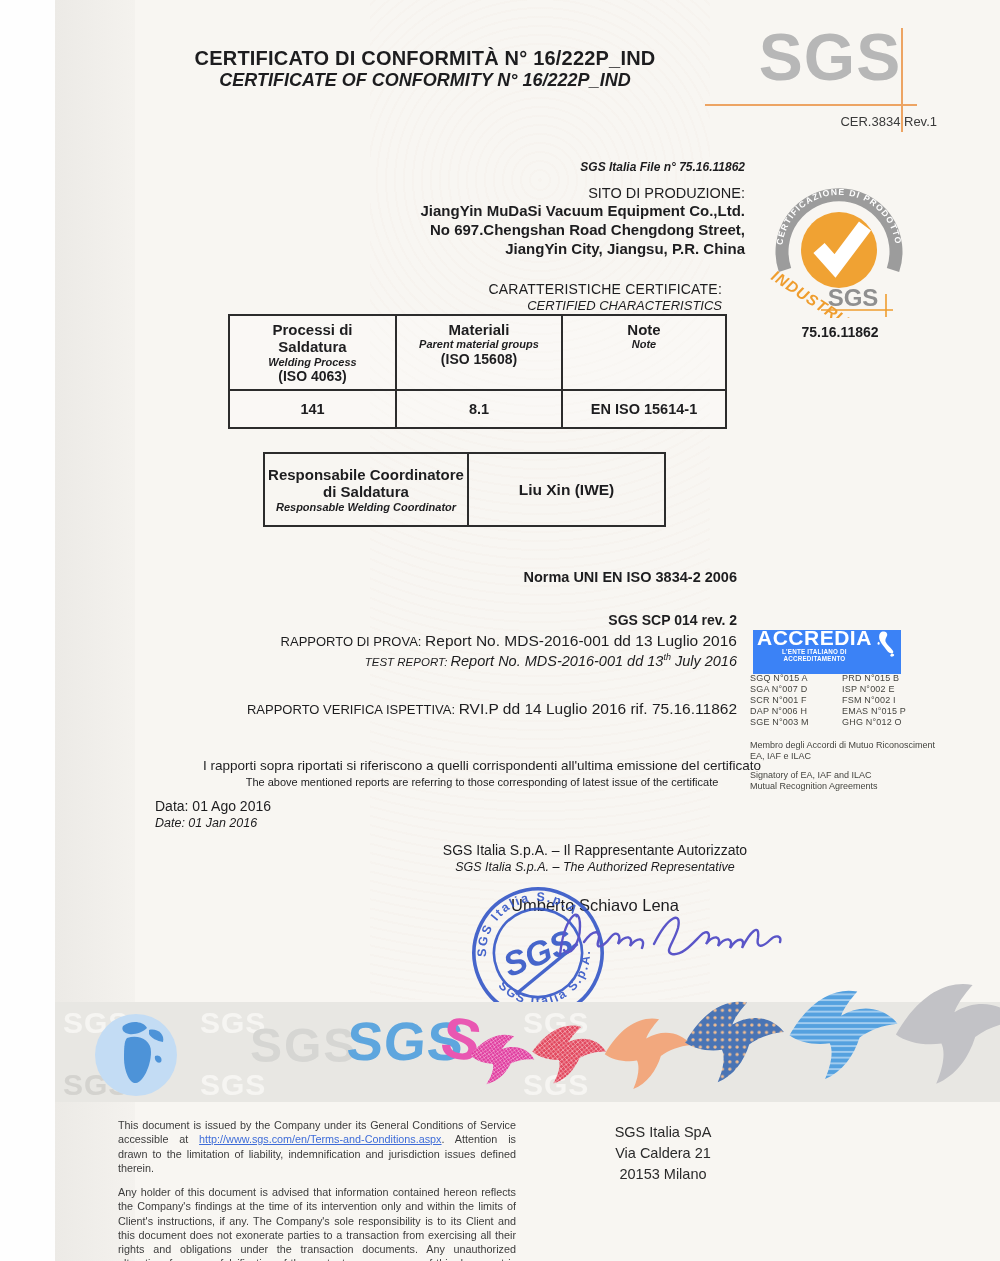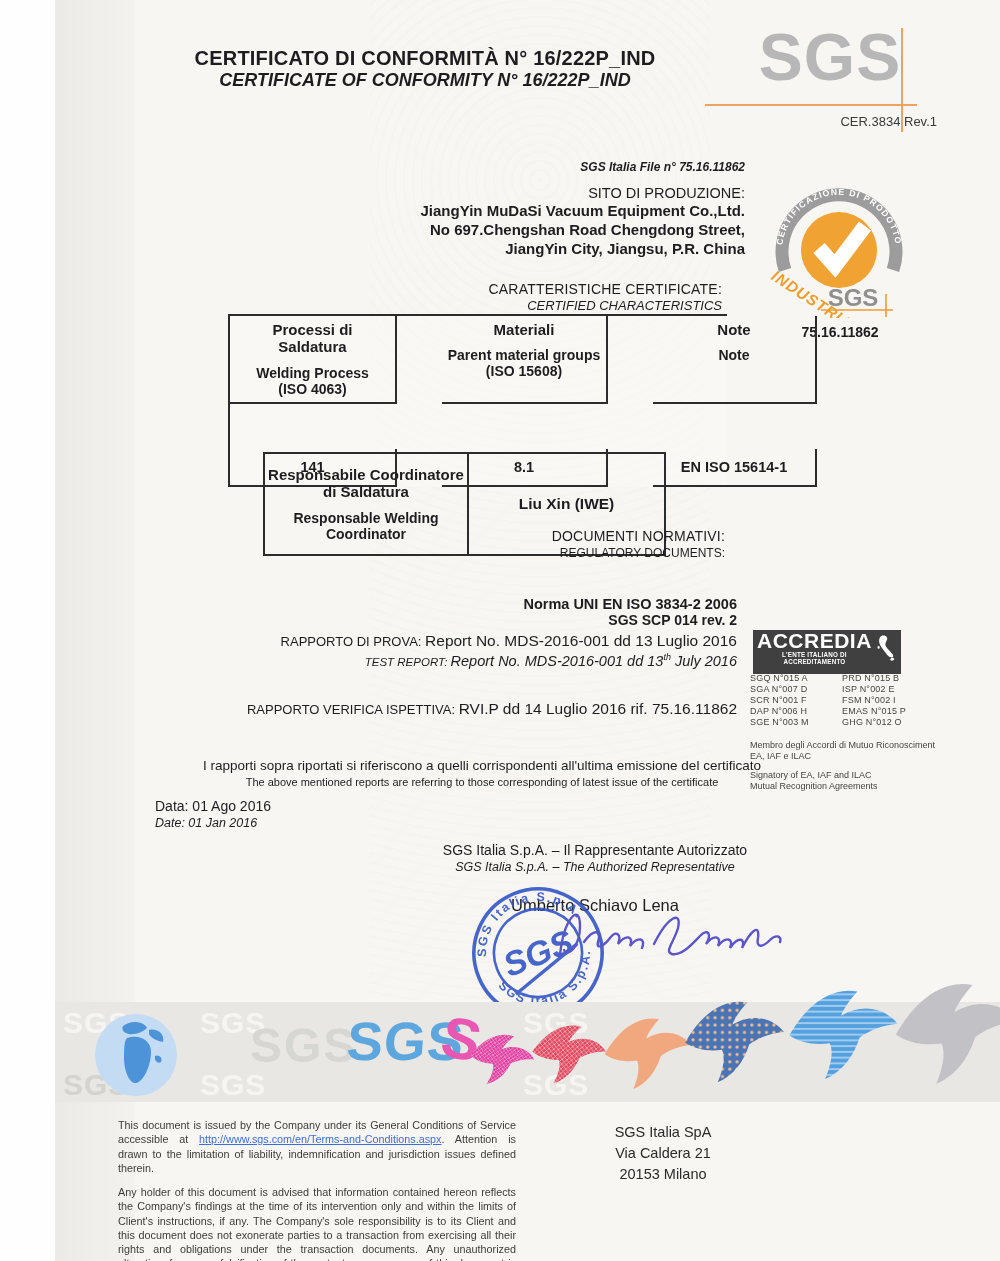--- a/index.html
+++ b/index.html
@@ -24,47 +24,47 @@
   .t-regular{font-size:14.5px;}
   .t-smallbi{font-size:12px;font-weight:700;font-style:italic;}
   .t-bold{font-size:15px;font-weight:700;}
   .char-block{right:278px;top:281px;text-align:right;line-height:1.2;}
   .t-caps{font-size:14px;letter-spacing:.2px;}
   .t-capsi{font-size:13px;font-style:italic;}
   
   .badge-block{left:765px;top:168px;width:150px;text-align:center;}
   .badge-num{font-size:14px;font-weight:700;margin-top:2px;}
   
-  .cert-table{left:228px;top:314px;width:497px;border-top:2px solid #2c2c2c;border-left:2px solid #2c2c2c;display:grid;grid-template-columns:167px 166px 164px;background:rgba(255,255,255,.25);gap:45px;}
+  .cert-table{left:228px;top:314px;width:497px;border-top:2px solid #2c2c2c;border-left:2px solid #2c2c2c;display:grid;grid-template-columns:167px 166px 164px;background:rgba(255,255,255,.25);}
   .cell{border-right:2px solid #2c2c2c;border-bottom:2px solid #2c2c2c;text-align:center;padding:5px 4px;}
   .hcell{min-height:62px;}
   .dcell{padding:9px 4px;}
   .h-it{font-size:15px;font-weight:700;line-height:1.15;}
-  .h-en{font-size:14px;font-weight:700;line-height:1.15;margin-top:9px;}
+  .h-en{font-size:11px;font-weight:700;font-style:italic;line-height:1.15;}
   .h-iso{font-size:14px;font-weight:700;}
   .d-val{font-size:14.5px;font-weight:700;}
   .coord-table{left:263px;top:452px;width:401px;border-top:2px solid #2c2c2c;border-left:2px solid #2c2c2c;display:grid;grid-template-columns:204px 197px;}
   .coord-label{line-height:1.15;padding:12px 2px;}
   .coord-val{display:flex;align-items:center;justify-content:center;font-size:15.5px;font-weight:700;}
   
   .normative-block{right:275px;top:528px;text-align:right;line-height:1.25;}
-  .norma-line{right:263px;top:569px;font-size:14.5px;font-weight:700;margin-top:27px;}
+  .norma-line{right:263px;top:569px;font-size:14.5px;font-weight:700;}
   .scp-line{right:263px;top:612px;font-size:14px;font-weight:700;}
   .rep-line{right:263px;top:632px;white-space:nowrap;}
   .rep-label{font-size:13px;}
   .rep-val{font-size:15.5px;}
   .rep-line-en{right:263px;top:652px;white-space:nowrap;font-style:italic;}
   .repen-label{font-size:11.5px;}
   .repen-val{font-size:14.5px;}
   .visit-line{right:263px;top:700px;white-space:nowrap;}
   .visit-line-en{right:263px;top:720px;white-space:nowrap;font-style:italic;}
   .visiten-val{font-size:13.5px;}
   sup{font-size:9px;}
   
-  .accredia-box{left:753px;top:630px;width:148px;height:44px;background:#404040;color:#fff;display:flex;align-items:flex-start;padding:0 4px;box-sizing:border-box;}
+  .accredia-box{left:753px;top:630px;width:148px;height:44px;background:#3b82f6;color:#fff;display:flex;align-items:flex-end;padding:12px 4px;box-sizing:border-box;}
   .acc-left{flex:1;text-align:center;}
   .acc-name{font-size:21px;font-weight:700;letter-spacing:.5px;line-height:1;}
   .acc-tag{font-size:6.3px;font-weight:700;letter-spacing:.2px;}
   .acc-map{width:30px;height:36px;margin-left:2px;}
   .acc-codes{left:750px;top:673px;width:190px;display:flex;font-size:9px;color:#44443f;line-height:1.22;letter-spacing:.2px;}
   .acc-codes .colL{width:92px;}
   .acc-small{left:750px;top:740px;width:250px;font-size:9px;color:#44443f;line-height:1.22;}
   .acc-small .gap{height:8px;}
   
   .note-block{left:132px;top:757px;width:700px;text-align:center;line-height:1.35;}
@@ -167,24 +167,20 @@
 
   <div class="abs coord-table">
     <div class="cell coord-label">
       <div class="h-it">Responsabile Coordinatore</div>
       <div class="h-it">di Saldatura</div>
       <div class="h-en">Responsable Welding Coordinator</div>
     </div>
     <div class="cell coord-val">Liu Xin (IWE)</div>
   </div>
 
-  <div class="abs normative-block">
-    <div class="t-caps">DOCUMENTI NORMATIVI:</div>
-    <div style="font-size:12px">REGULATORY DOCUMENTS:</div>
-  </div>
   <div class="abs norma-line">Norma UNI EN ISO 3834-2 2006</div>
 
   <div class="abs scp-line">SGS SCP 014 rev. 2</div>
   <div class="abs rep-line">
     <span class="rep-label">RAPPORTO DI PROVA: </span><span class="rep-val">Report No. MDS-2016-001 dd 13 Luglio 2016</span>
   </div>
   <div class="abs rep-line-en">
     <span class="repen-label">TEST REPORT: </span><span class="repen-val">Report No. MDS-2016-001 dd 13</span><sup>th</sup><span class="repen-val"> July 2016</span>
   </div>
   <div class="abs visit-line">

